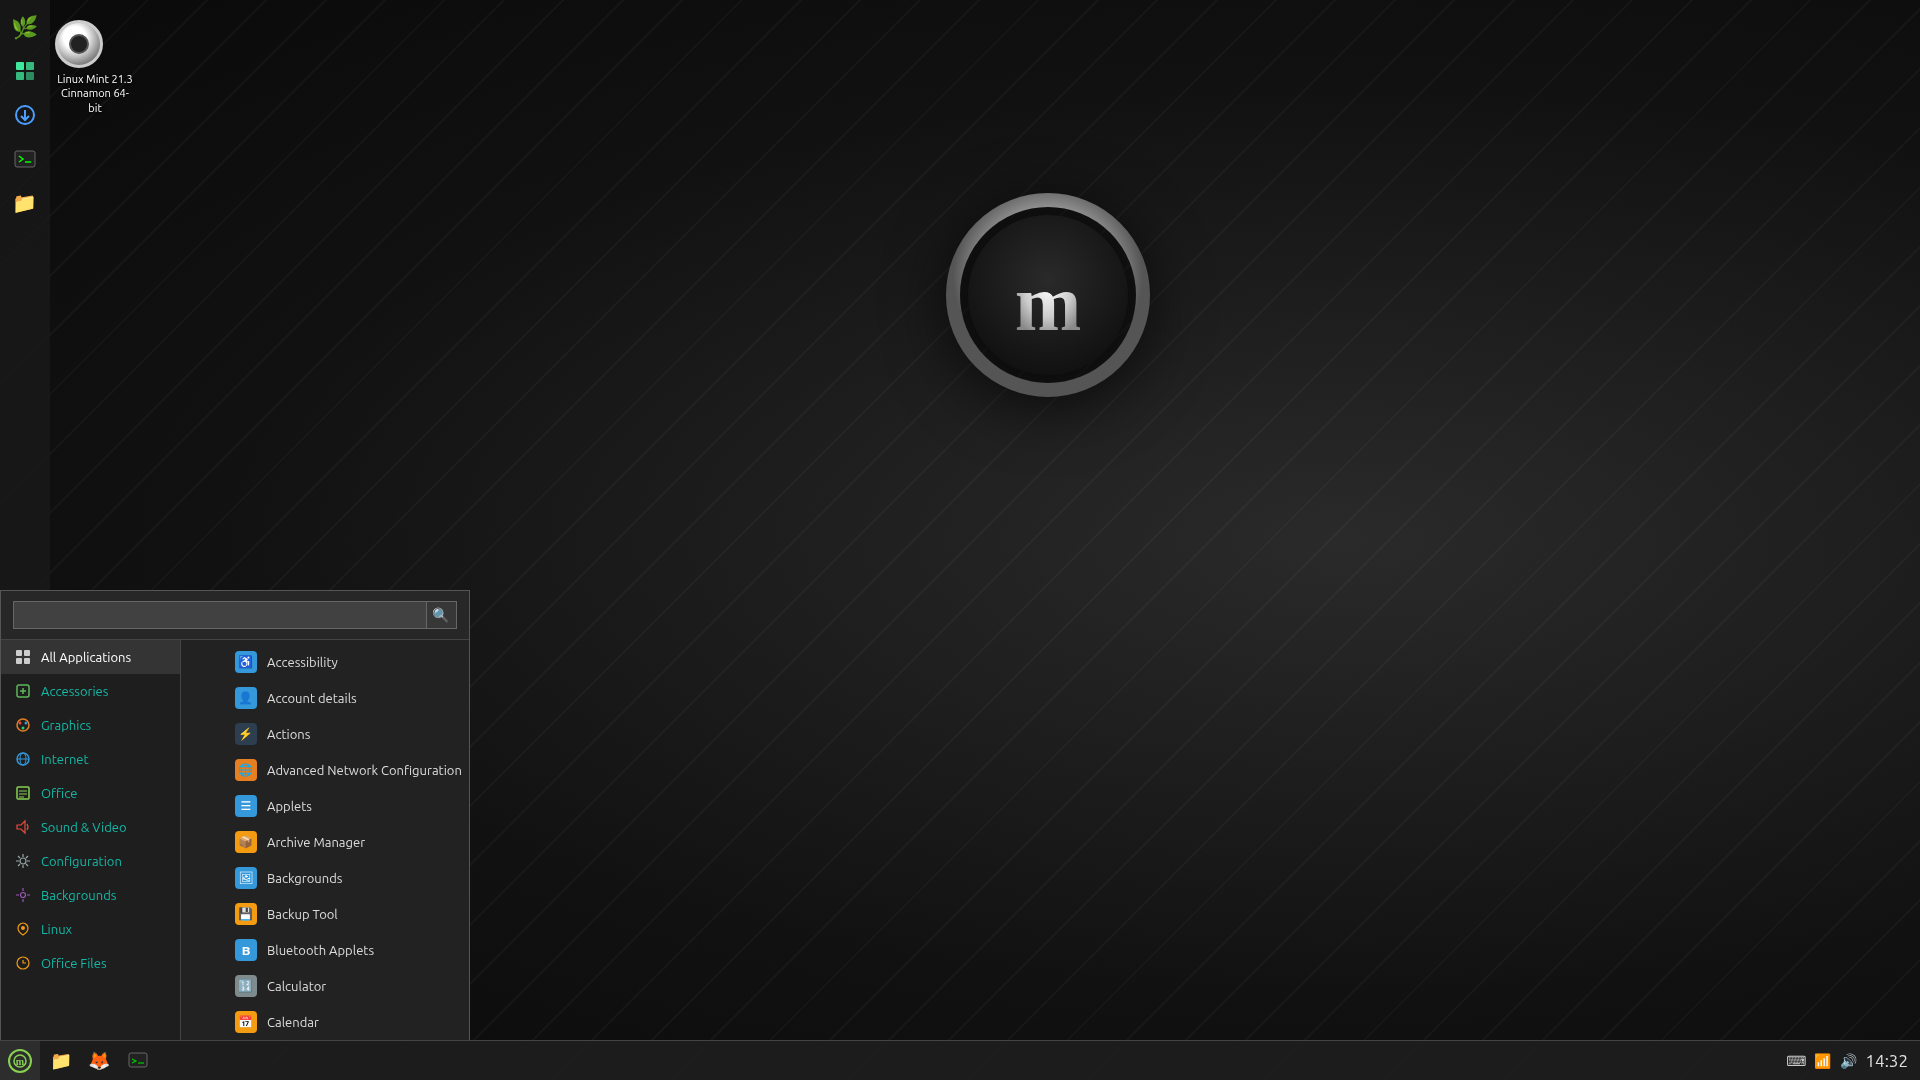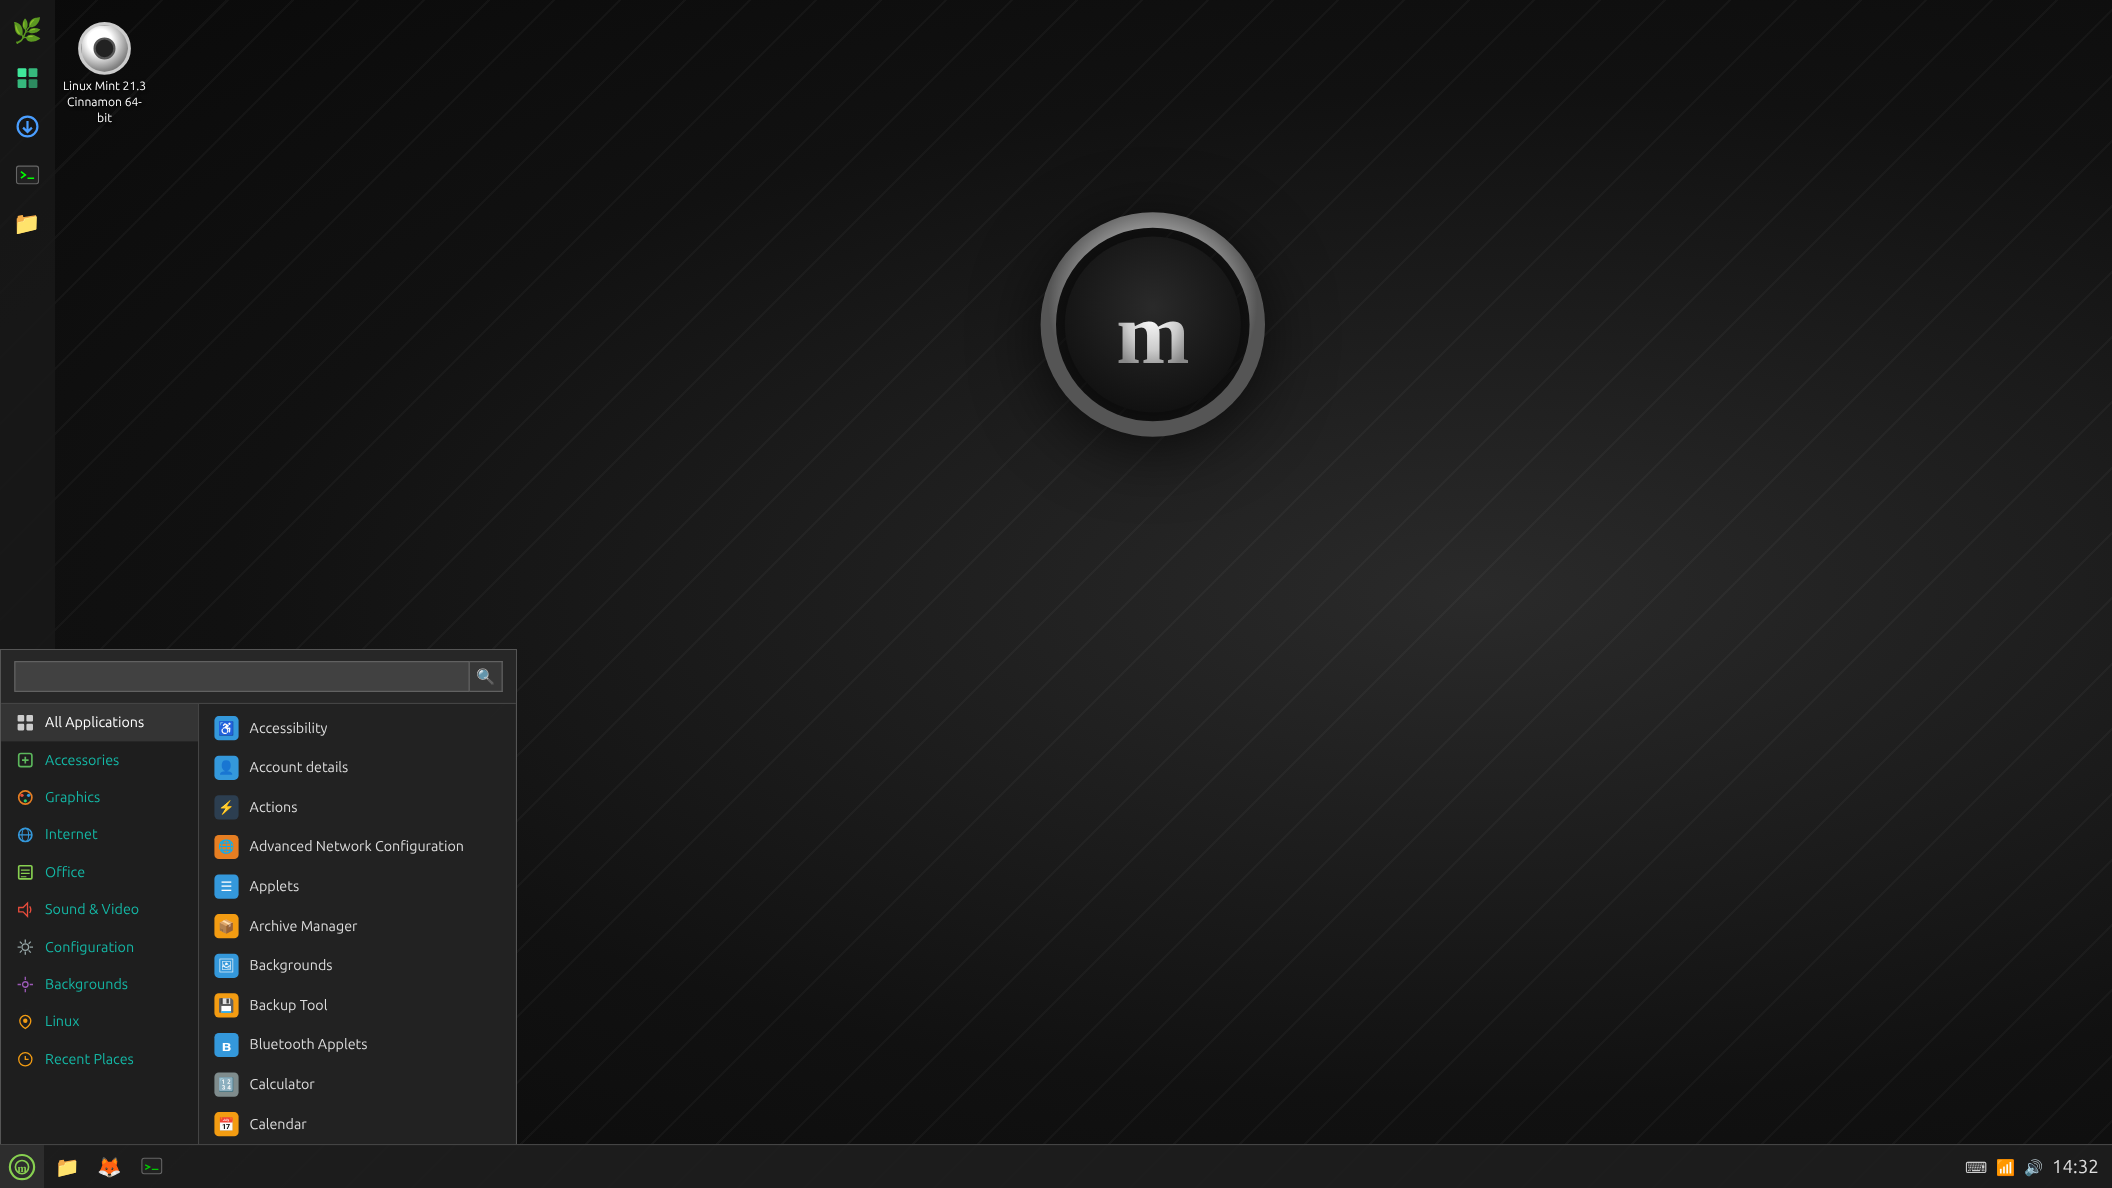--- a/index.html
+++ b/index.html
@@ -54,21 +54,20 @@
       filter: drop-shadow(0 10px 30px rgba(0,0,0,0.8));
     }
 
     
     .desktop-icon {
       position: absolute;
       top: 20px;
       left: 55px;
       display: flex;
       flex-direction: column;
-      align-items: center;
       cursor: pointer;
       width: 80px;
     }
 
     .desktop-icon .icon-img {
       width: 48px;
       height: 48px;
       border-radius: 50%;
       background: radial-gradient(circle at 40% 35%, #fff 30%, #888 70%, #444 100%);
       border: 3px solid #ccc;
@@ -233,20 +232,21 @@
       display: flex;
       align-items: center;
       justify-content: center;
       cursor: pointer;
       font-size: 14px;
     }
 
     .menu-body {
       display: flex;
       height: 400px;
+      gap: 40px;
     }
 
     
     .menu-left {
       width: 180px;
       background: rgba(30,30,30,0.9);
       overflow-y: auto;
       border-right: 1px solid #444;
     }
 
@@ -484,21 +484,21 @@
           <span>Linux</span>
         </div>
 
         <div class="category-item">
           <div class="cat-icon">
             <svg width="16" height="16" viewBox="0 0 16 16">
                 <circle cx="8" cy="8" r="6" fill="none" stroke="#f39c12" stroke-width="1.2"></circle>
                 <path d="M8 5 L8 8 L11 8" stroke="#f39c12" stroke-width="1.2" fill="none"></path>
               </svg>
           </div>
-          <span>Recent Places</span>
+          <span>Office Files</span>
         </div>
 
       </div>
 
       <div class="menu-right">
 
         <div class="app-item">
           <div class="bg-blue">♿</div>
           <span>Accessibility</span>
         </div>

